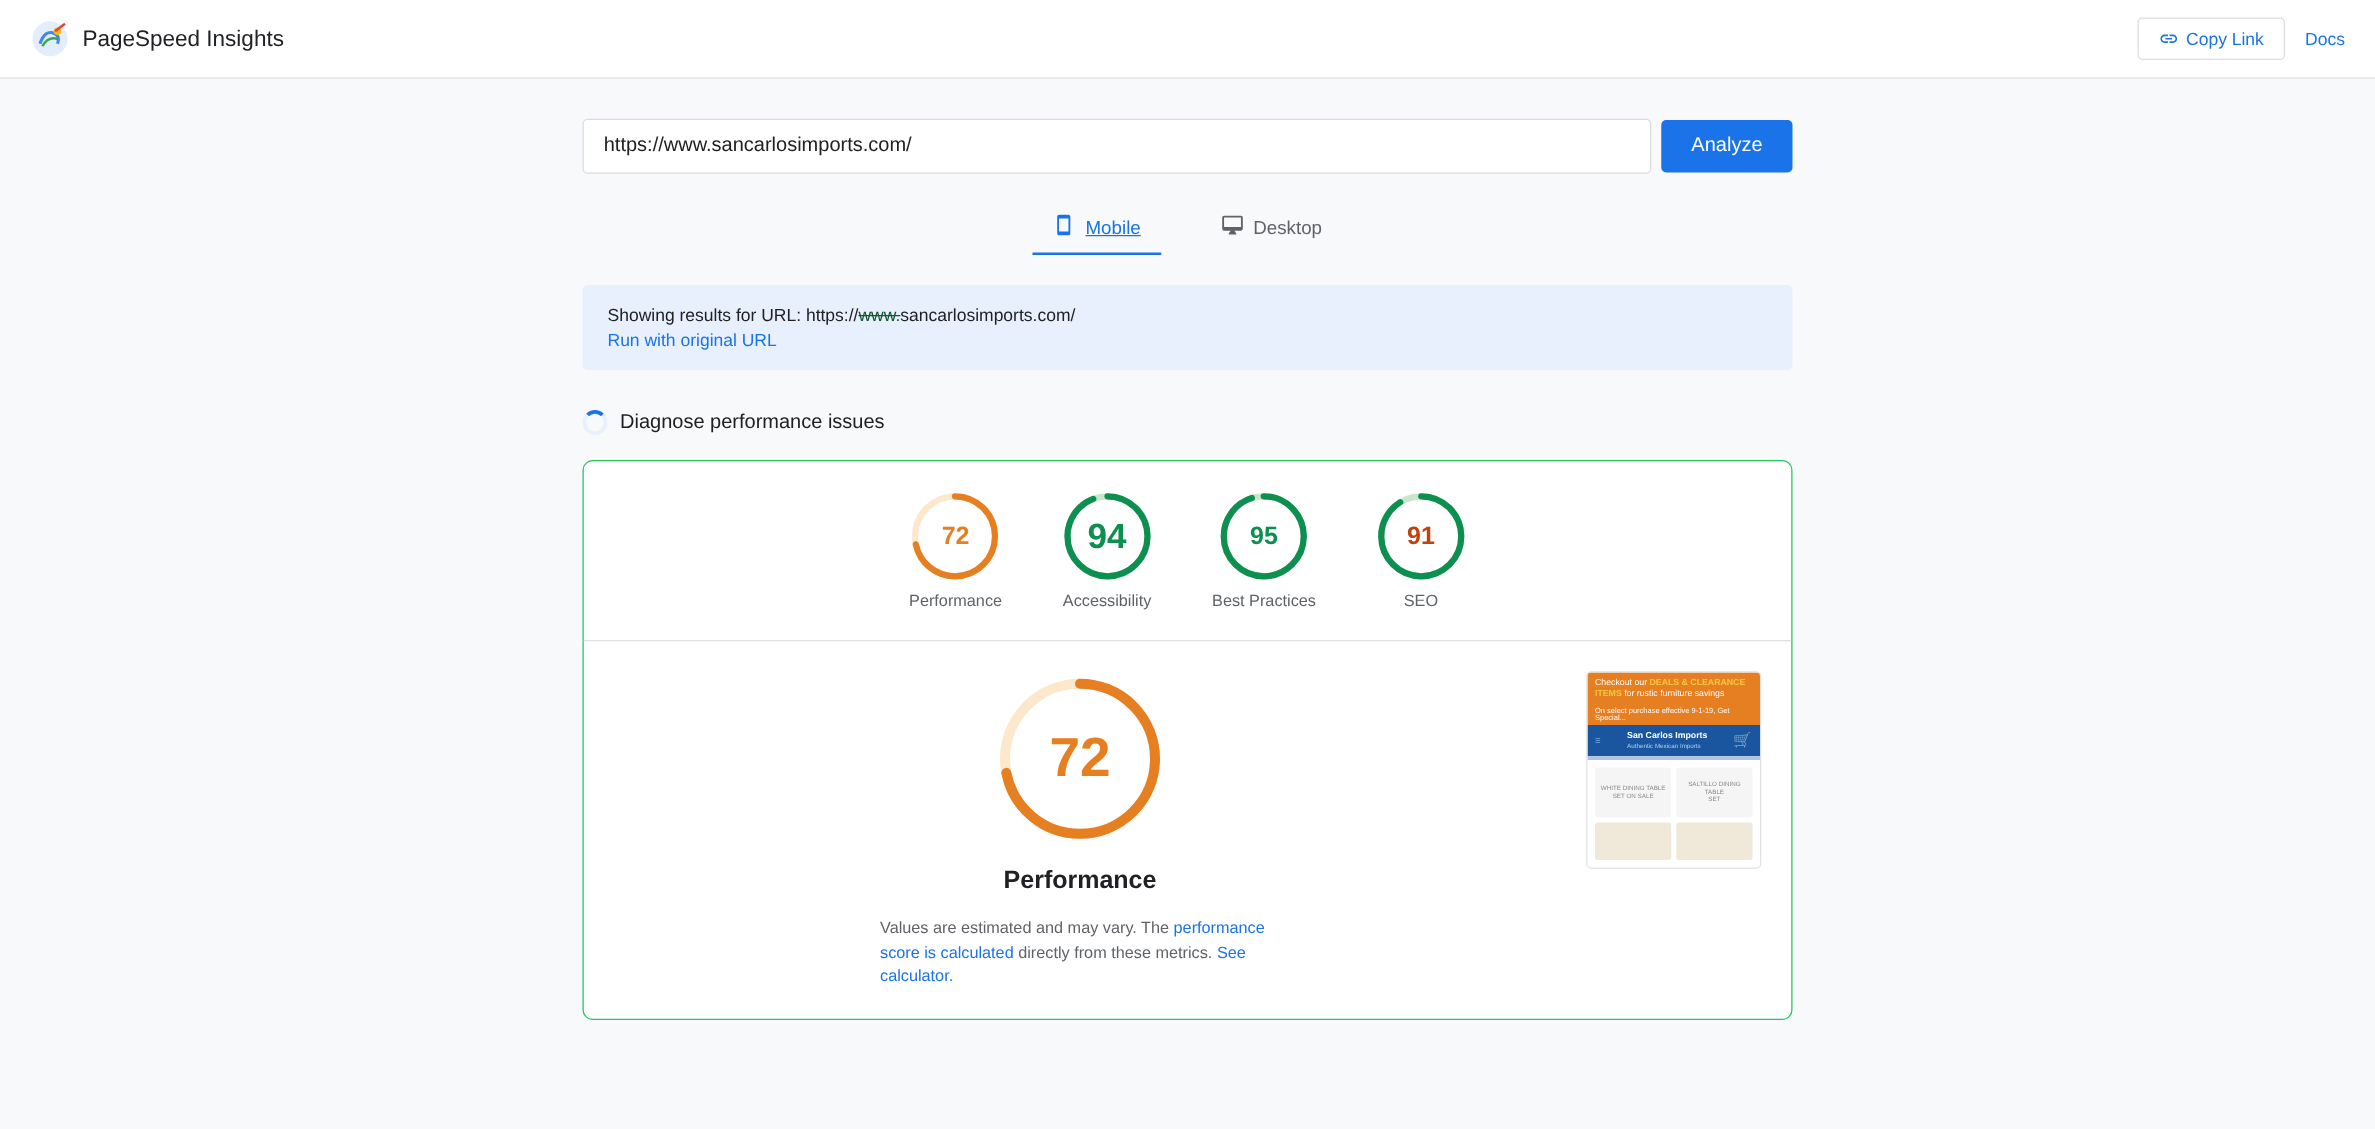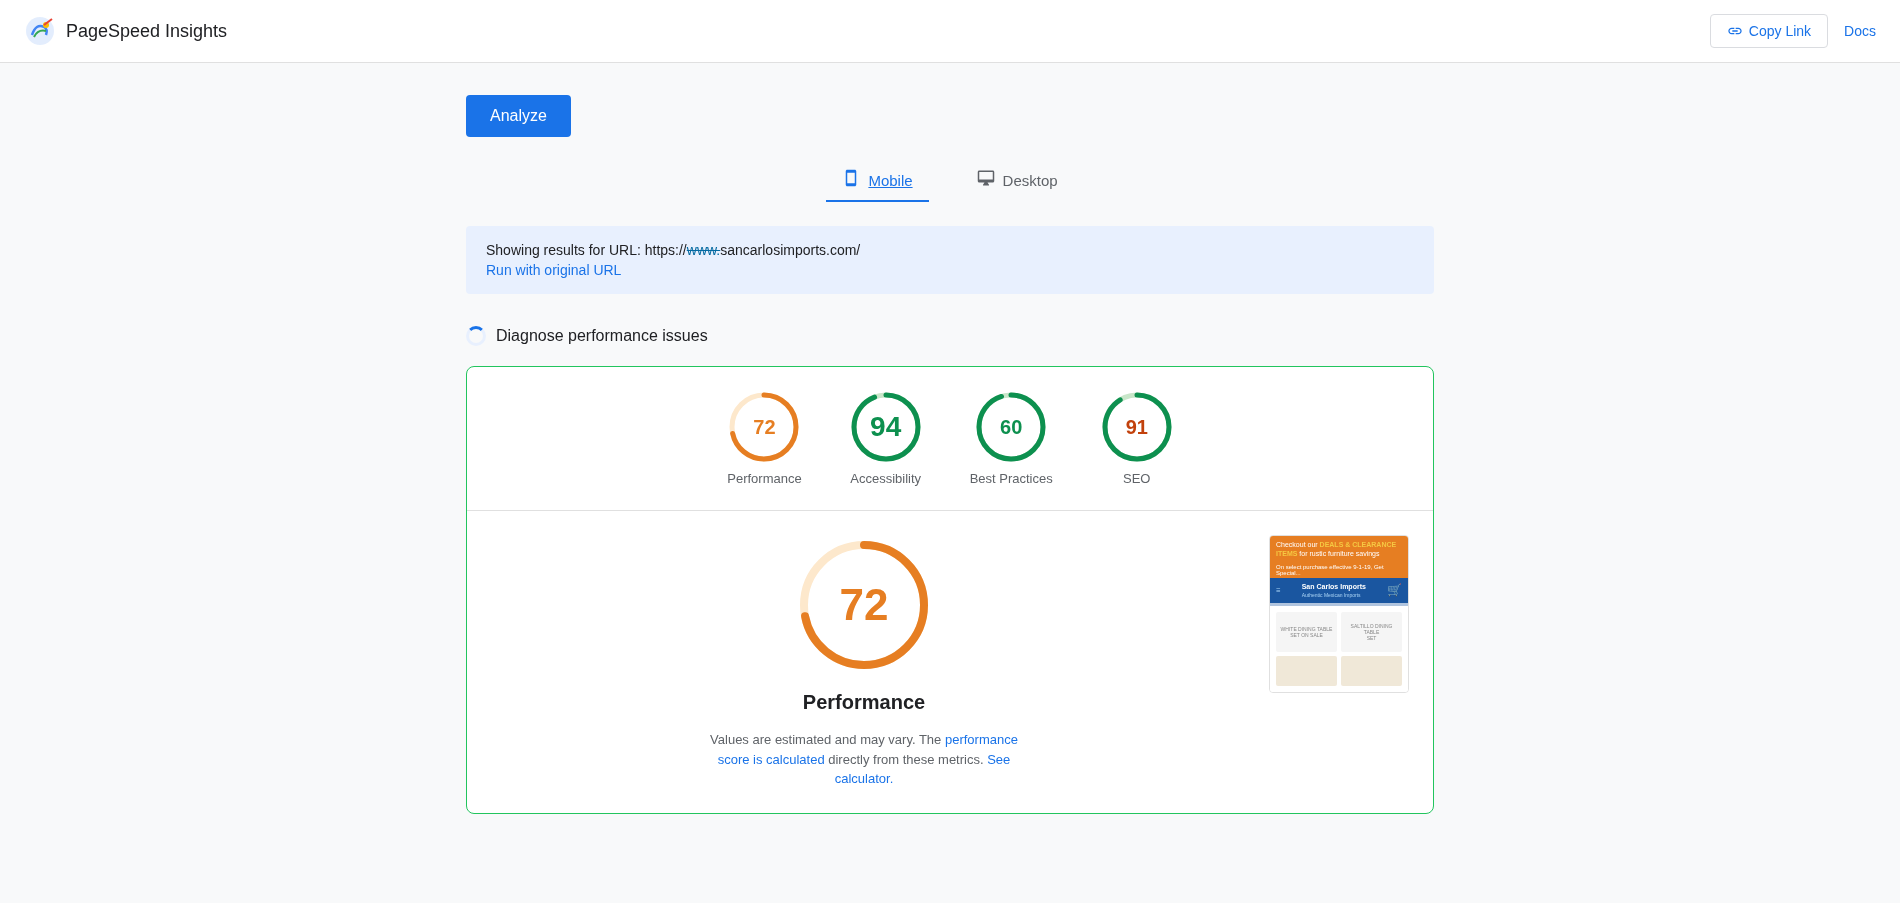--- a/index.html
+++ b/index.html
@@ -227,21 +227,20 @@
       color: #e67e22;
     }
     .big-score-title {
       font-size: 20px;
       font-weight: 600;
       color: #202124;
     }
     .big-score-note {
       font-size: 13px;
       color: #5f6368;
-      text-align: center;
       max-width: 320px;
       line-height: 1.5;
     }
     .big-score-note a {
       color: #1a73e8;
       text-decoration: none;
     }
     .big-score-right {
       width: 140px;
       flex-shrink: 0;
@@ -335,20 +334,21 @@
       </svg>
       <span>Copy Link</span>
     </button>
     <a class="docs-link">Docs</a>
   </div>
 </header>
 
 <div class="main">
 
   <div class="url-bar-container">
+    <input class="url-input" type="text" value="https://www.sancarlosimports.com/" style="">
     <button class="analyze-btn">Analyze</button>
   </div>
 
   <div class="device-tabs">
     <div class="device-tab active">
       <span class="device-tab-icon">
         <svg width="18" height="18" viewBox="0 0 24 24" fill="#1a73e8">
             <path d="M17 1.01L7 1c-1.1 0-2 .9-2 2v18c0 1.1.9 2 2 2h10c1.1 0 2-.9 2-2V3c0-1.1-.9-1.99-2-1.99zM17 19H7V5h10v14z"></path>
           </svg>
       </span>
@@ -358,21 +358,21 @@
       <span class="device-tab-icon">
         <svg width="18" height="18" viewBox="0 0 24 24" fill="#5f6368">
             <path d="M21 2H3c-1.1 0-2 .9-2 2v12c0 1.1.9 2 2 2h7l-2 3v1h8v-1l-2-3h7c1.1 0 2-.9 2-2V4c0-1.1-.9-2-2-2zm0 12H3V4h18v10z"></path>
           </svg>
       </span>
       <span>Desktop</span>
     </div>
   </div>
 
   <div class="info-banner">
-    <span>Showing results for URL: https://<span style="text-decoration:line-through;color:#0369a1;">www.</span>sancarlosimports.com/</span>
+    <span>Showing results for URL: https://<span style="text-decoration:line-through;color:#14532d;">www.</span>sancarlosimports.com/</span>
     <a class="run-original">Run with original URL</a>
   </div>
 
   <div class="diagnose-row">
     <div class="diagnose-spinner"></div>
     <span class="diagnose-text">Diagnose performance issues</span>
   </div>
 
   <div class="scores-card">
 
@@ -399,21 +399,21 @@
         </div>
         <span class="score-label">Accessibility</span>
       </div>
 
       <div class="score-item">
         <div class="score-circle">
           <svg class="circle-svg" width="72" height="72">
             <circle cx="36" cy="36" r="32" fill="none" stroke="#c8e6c9" stroke-width="5"></circle>
             <circle cx="36" cy="36" r="32" fill="none" stroke="#0d904f" stroke-width="5" stroke-dasharray="201.06" stroke-dashoffset="10" stroke-linecap="round"></circle>
           </svg>
-          <span style="position:absolute;font-size:20px;font-weight:700;color:#0d904f;">60</span>
+          <span style="position:absolute;font-size:20px;font-weight:700;color:#0d904f;">95</span>
         </div>
         <span class="score-label">Best Practices</span>
       </div>
 
       <div class="score-item">
         <div class="score-circle">
           <svg class="circle-svg" width="72" height="72">
             <circle cx="36" cy="36" r="32" fill="none" stroke="#c8e6c9" stroke-width="5"></circle>
             <circle cx="36" cy="36" r="32" fill="none" stroke="#0d904f" stroke-width="5" stroke-dasharray="201.06" stroke-dashoffset="18" stroke-linecap="round"></circle>
           </svg>

